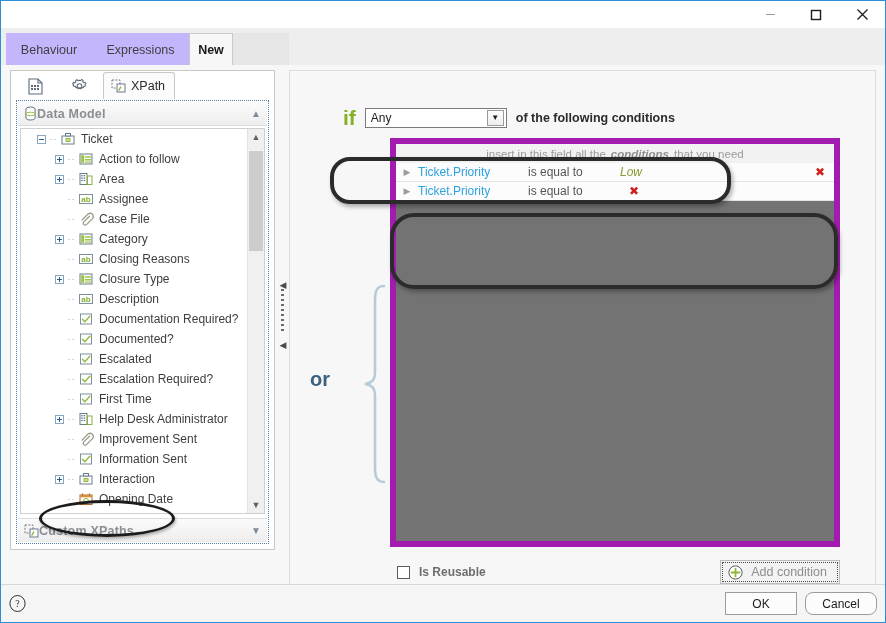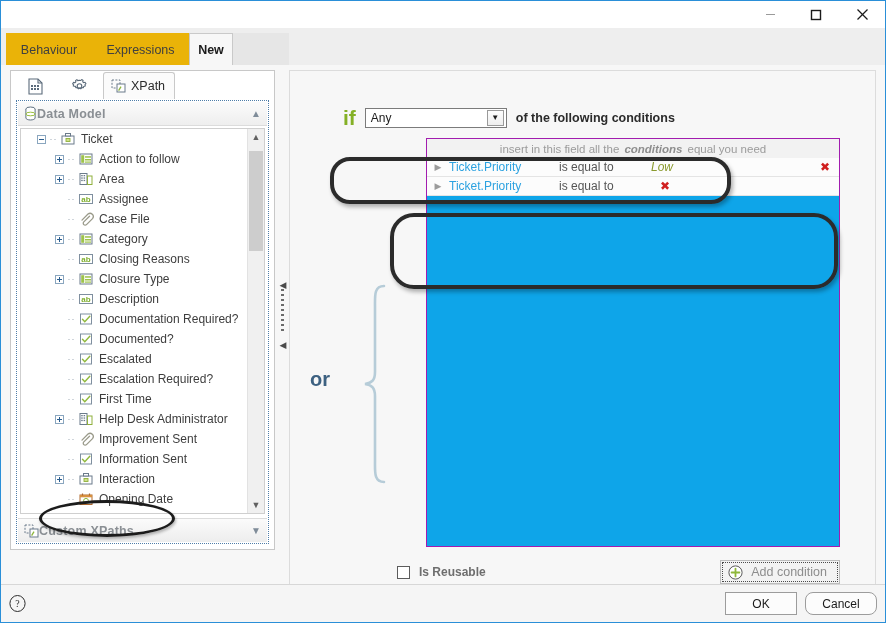--- a/index.html
+++ b/index.html
@@ -32,21 +32,21 @@
   .tabstrip{
     position:absolute;left:0;top:27px;right:0;height:37px;
     background:#eeeeee;border-bottom:1px solid #d2d2d2;
   }
   .tab{
     position:absolute;top:5px;height:32px;box-sizing:border-box;
     display:flex;align-items:center;justify-content:center;
     font-size:12.5px;color:#404040;
     border:1px solid transparent;border-bottom:none;
   }
-  .tab.inactive{background:#eab308;}
+  .tab.inactive{background:#c4b5fd;}
   .tab.active{
     background:#f7f7f7;border-color:#c9c9c9;color:#1b1b1b;font-weight:bold;
     border-bottom:1px solid #f7f7f7;height:33px;
   }
   #tab0{left:5px;width:86px;}
   #tab1{left:91px;width:97px;}
   #tab2{left:188px;width:44px;}
   #tab3{left:232px;width:56px;background:#e6e6e6;}
 
   
@@ -158,21 +158,21 @@
   .ifselect .selval{padding-left:5px;font-size:12px;color:#1b1b1b;flex:1;}
   .ifselect .arrowbox{
     width:17px;height:16px;margin-right:2px;box-sizing:border-box;
     border:1px solid #9a9a9a;background:linear-gradient(#fdfdfd,#eeeeee);
     display:flex;align-items:center;justify-content:center;font-size:8px;color:#1b1b1b;
   }
   .iftail{font-size:12.5px;font-weight:bold;color:#2b2b2b;}
 
   .condbox{
     position:absolute;left:100px;top:67px;right:35px;bottom:55px;
-    box-sizing:border-box;border:1px solid #a21caf;background:#0ea5e9;margin-left:36px;
+    box-sizing:border-box;border:6px solid #a21caf;background:#737373;
   }
   .cond-hint{
     position:absolute;left:0;right:0;top:0;height:19px;background:#f2f2f2;
     display:flex;align-items:center;justify-content:center;gap:5px;
     font-size:11.5px;color:#9b9b9b;
   }
   .cond-hint .emph{font-style:italic;font-weight:bold;color:#8d8d8d;}
   .condrow{
     position:absolute;left:0;right:0;height:18px;background:#fcfcfc;
     display:flex;align-items:center;border-bottom:1px solid #e4e4e4;
@@ -616,21 +616,21 @@
       <div class="orword">or</div>
 
       <svg class="brace" viewBox="0 0 26 200" preserveAspectRatio="none">
         <path d="M24 2 C14 2 15 12 15 22 L15 88 C15 96 12 99 5 100 C12 101 15 104 15 112 L15 178 C15 188 14 198 24 198" fill="none" stroke="#b6ccd8" stroke-width="2.6" stroke-linecap="round"></path>
       </svg>
 
       <div class="condbox">
         <div class="cond-hint">
           <span>insert in this field all the</span>
           <span class="emph">conditions</span>
-          <span>equal you need</span>
+          <span>that you need</span>
         </div>
 
         <div class="condrow" id="cr0">
           <span class="ctri">▶</span>
           <span class="cfield">Ticket.Priority</span>
           <span class="cop">is equal to</span>
           <span class="cval">Low</span>
           <span class="cdel">✖</span>
         </div>
 

